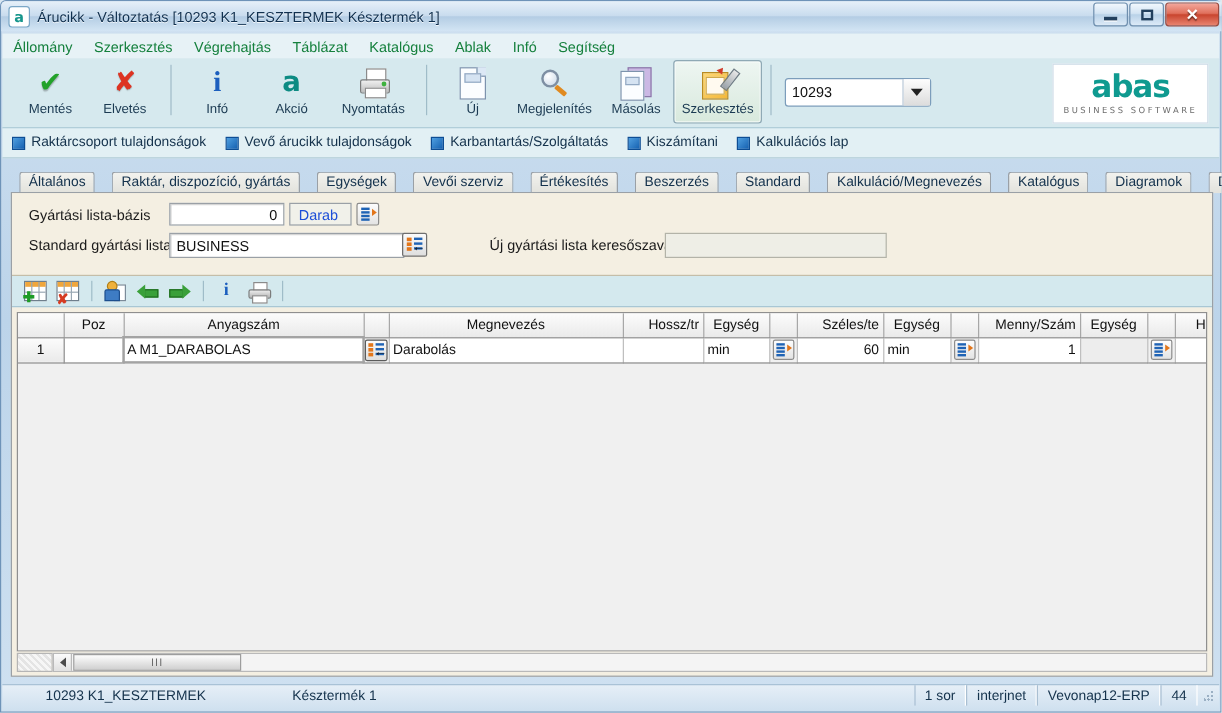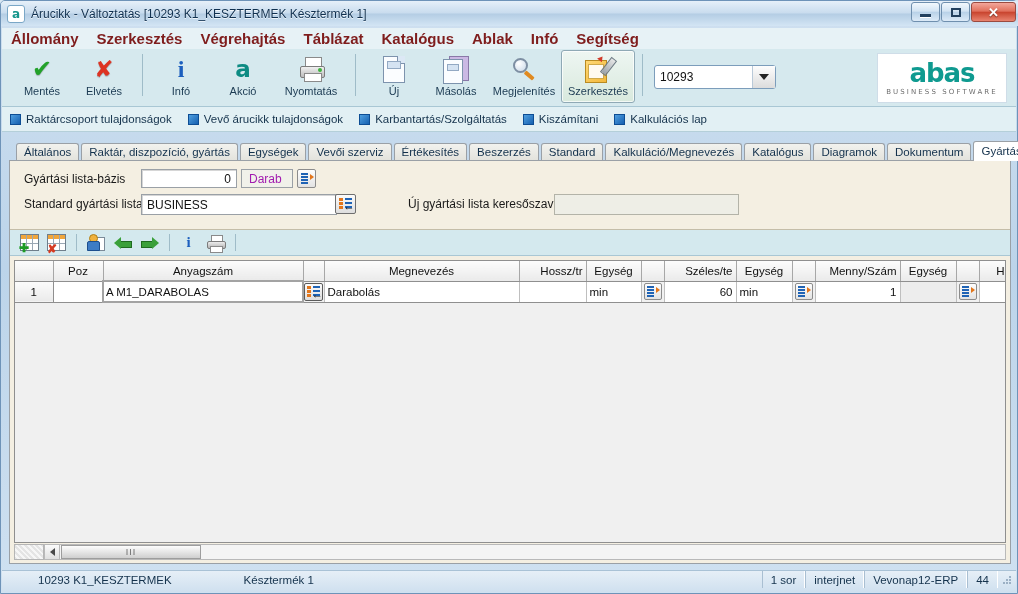--- a/index.html
+++ b/index.html
@@ -58,21 +58,21 @@
   .wbtn .glyph-close{color:#fff;font-size:13px;font-weight:bold;line-height:13px;text-shadow:0 1px 1px rgba(0,0,0,.45);}
 
   
   .menubar{
     position:absolute;left:1px;top:27px;width:1014px;height:21px;
     background:#e7f2f6;
     display:flex;align-items:center;
     border-bottom:1px solid #b9d0dd;
   }
   .menubar .mi{
-    padding:2px 9px;color:#7f1d1d;font-size:15px;white-space:nowrap;cursor:default;font-weight:bold;
+    padding:2px 9px;color:#15803d;font-size:12px;white-space:nowrap;cursor:default;
   }
 
   
   .toolbar{
     position:absolute;left:1px;top:48px;width:1014px;height:57px;
     background:#d6e9ee;
     border-bottom:1px solid #a9c7d4;
     display:flex;align-items:flex-start;
   }
   .tbtn{
@@ -170,21 +170,21 @@
     border:1px solid #0d4d94;box-sizing:border-box;
   }
   .subnav .tx{font-size:11.5px;color:#14324c;}
 
   
   .panel{
     position:absolute;left:8px;top:140px;width:1002px;height:424px;
   }
   .tabsrow{
     position:relative;height:20px;display:flex;align-items:flex-end;
-    padding-left:7px;box-sizing:border-box;
+    padding-left:7px;box-sizing:border-box;gap:12px;
   }
   .tab{
     height:18px;line-height:17px;padding:0 7px;font-size:11.5px;color:#13314c;
     background:linear-gradient(180deg,#f2f2ee,#e2e2dc);
     border:1px solid #9aa0a6;border-bottom:none;
     border-radius:3px 3px 0 0;margin-right:2px;white-space:nowrap;box-sizing:border-box;
   }
   .tab.active{
     background:#fff;height:20px;line-height:19px;border-color:#9aa0a6;
     position:relative;z-index:3;
@@ -196,21 +196,21 @@
   .formarea{
     position:relative;height:68px;border-bottom:1px solid #c4bda8;
     background:#f4efe2;
   }
   .fl{position:absolute;font-size:12px;color:#1a1a1a;white-space:nowrap;text-align:right;}
   .fin{
     position:absolute;background:#fff;border:1px solid #9aa0a6;box-sizing:border-box;
     font-size:12px;color:#111;display:flex;align-items:center;
     box-shadow:inset 1px 1px 0 #d6d6d6;
   }
-  .fin.ro{background:#f1f1ea;color:#a21caf;box-shadow:none;}
+  .fin.ro{background:#f1f1ea;color:#1d4ed8;box-shadow:none;}
   .fin.disabled{background:#eeeee6;border-color:#b3b3a8;box-shadow:none;}
   .fin .num{flex:1;text-align:right;padding-right:5px;}
   .fin .txt{flex:1;text-align:left;padding-left:5px;}
   .fin .ctr{flex:1;text-align:left;padding-left:7px;}
 
   .btnico{
     position:absolute;width:19px;height:19px;box-sizing:border-box;
     border:1px solid #8c8c8c;border-radius:2px;
     background:linear-gradient(180deg,#fdfdfd,#e3e3e3);
     display:flex;align-items:center;justify-content:center;
@@ -432,37 +432,37 @@
     <div class="tsep"></div>
 
     <div class="tbtn">
       <div class="ic">
           <div class="doc">
             <div class="fold"></div>
           </div>
         </div>
       <div class="lbl">Új</div>
     </div>
+    <div class="tbtn wide">
+      <div class="ic">
+          <div class="mag">
+            <div class="lens"></div>
+            <div class="hdl"></div>
+          </div>
+        </div>
+      <div class="lbl">Megjelenítés</div>
+    </div>
     <div class="tbtn">
       <div class="ic">
           <div class="doc2">
             <div class="back"></div>
             <div class="front"></div>
           </div>
         </div>
       <div class="lbl">Másolás</div>
-    </div>
-    <div class="tbtn wide">
-      <div class="ic">
-          <div class="mag">
-            <div class="lens"></div>
-            <div class="hdl"></div>
-          </div>
-        </div>
-      <div class="lbl">Megjelenítés</div>
     </div>
     <div class="tbtn wide active">
       <div class="ic">
         <div class="pencilnote">
             <div class="pg"></div>
             <div class="pg2"></div>
             <div class="pen"></div>
             <div class="tip"></div>
           </div>
       </div>

